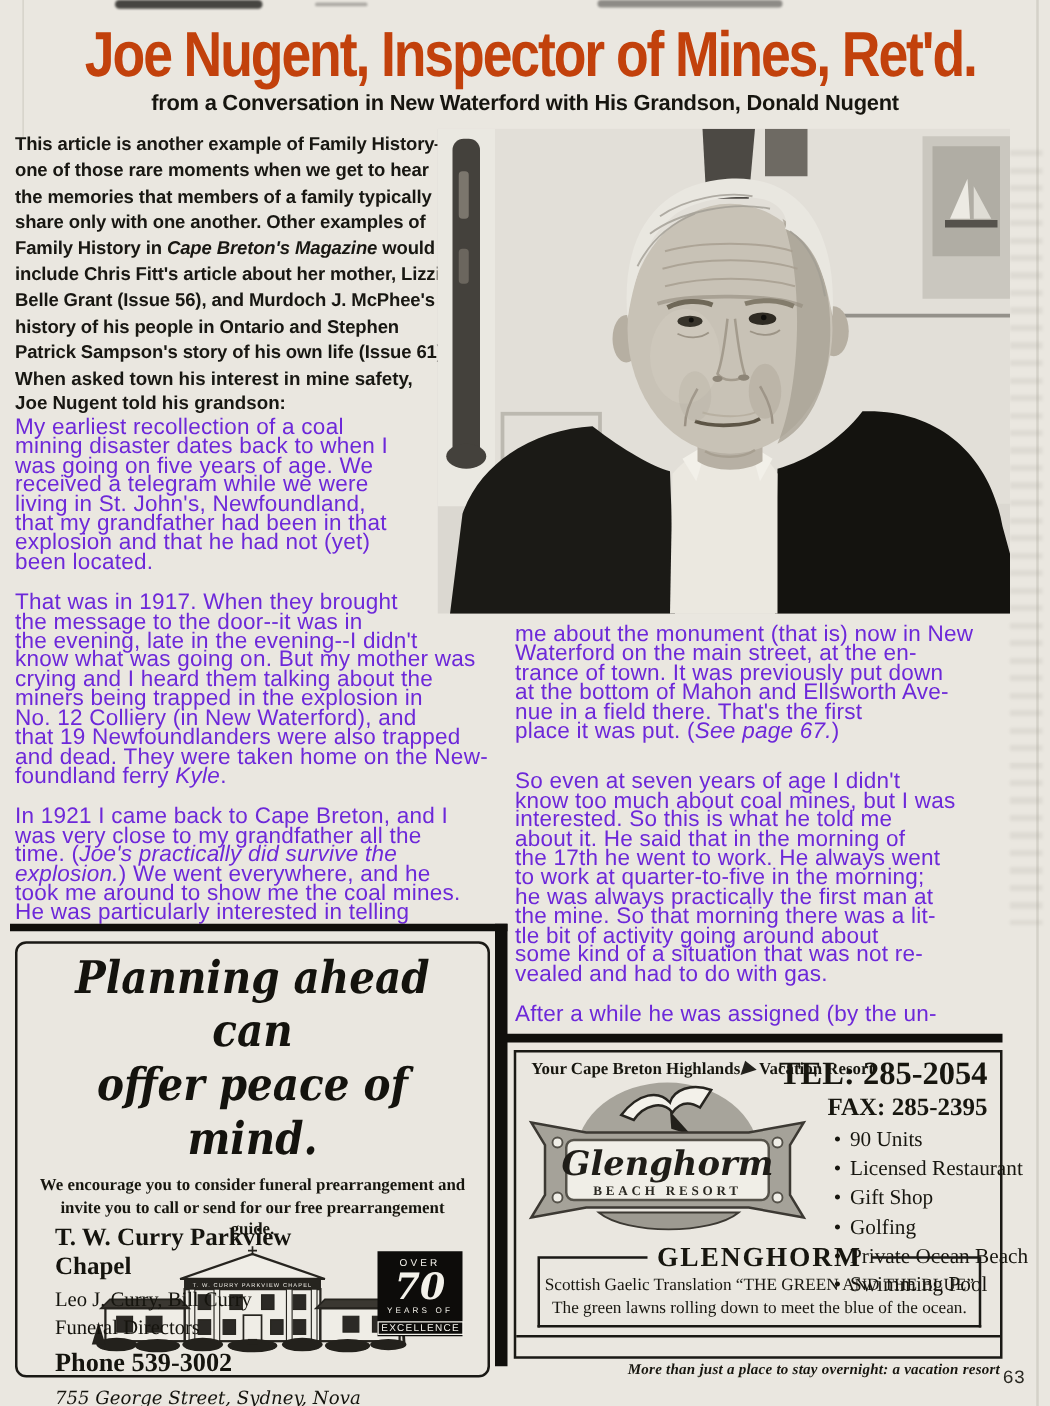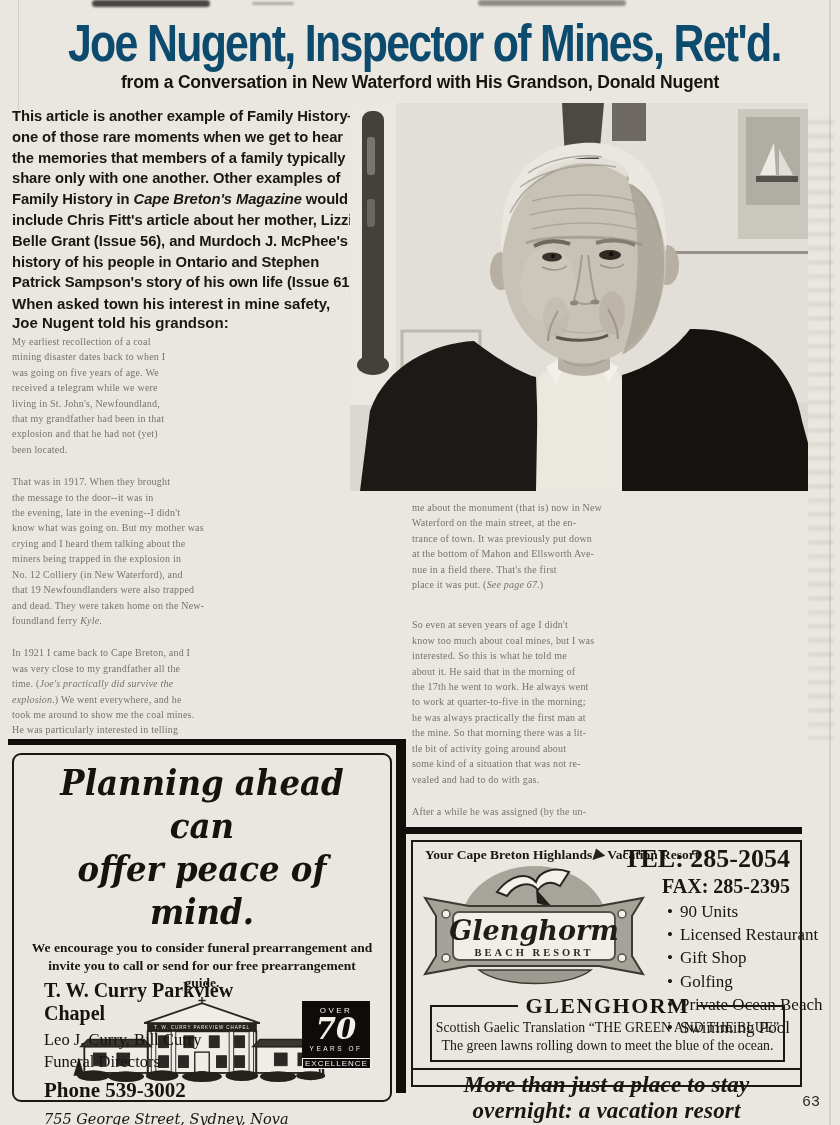--- a/index.html
+++ b/index.html
@@ -5,33 +5,33 @@
   html,body{margin:0;padding:0;background:#b8b4ab;}
   .page{position:relative;width:840px;height:1125px;margin:0 auto;background:#eae7e0;
         overflow:hidden;font-family:"Liberation Sans",sans-serif;color:#1c1b18;}
   
   .smudge{position:absolute;background:#1e1d1a;border-radius:4px;filter:blur(1px);}
   .crease{position:absolute;background:#c7c3b9;}
   .bleed{position:absolute;left:808px;top:120px;width:26px;height:620px;opacity:.13;filter:blur(1.2px);
          background:repeating-linear-gradient(#8d897f 0 5px,transparent 5px 14px);}
   
   .title{position:absolute;top:14px;left:0;width:840px;text-align:center;margin:0;
-         font-size:51px;font-weight:bold;letter-spacing:-2px;white-space:nowrap;color:#0c4a6e;}
+         font-size:51px;font-weight:bold;letter-spacing:-2px;white-space:nowrap;color:#c2410c;}
   .title span{display:inline-block;transform:scaleX(.84);transform-origin:center;}
   .subtitle{position:absolute;top:72px;left:0;width:840px;text-align:center;margin:0;
             font-size:17.5px;font-weight:bold;letter-spacing:-.2px;color:#16150f;}
   
   .intro{position:absolute;left:12px;top:106px;width:352px;font-size:14.8px;line-height:20.8px;
          font-weight:bold;letter-spacing:-.1px;text-align:left;color:#181712;}
   .intro .mag{font-style:italic;}
   .question{position:absolute;left:12px;top:294px;width:360px;font-size:15px;line-height:19px;
             font-weight:bold;white-space:pre-line;color:#181712;}
   
-  .typed{position:absolute;font-family:Liberation Serif, serif;font-size:10px;
-         line-height:15.4px;letter-spacing:.2px;color:#737373;}
+  .typed{position:absolute;font-family:Liberation Sans, sans-serif;font-size:18px;
+         line-height:15.4px;letter-spacing:.2px;color:#6d28d9;}
   .typed p{margin:0 0 17px 0;white-space:pre-line;}
   .typed p.mt-lg{margin-top:25px;}
   .typed i{font-style:italic;}
   .col-left{left:12px;top:334px;width:398px;}
   .col-right{left:412px;top:500px;width:398px;}
   
   .rule{position:absolute;background:#100f0c;}
   
   .photo{position:absolute;left:350px;top:103px;width:458px;height:388px;}
   
@@ -68,22 +68,22 @@
   .r-features{position:absolute;left:242px;top:46px;list-style:none;margin:12px;padding:0;}
   .r-features li{font-size:17px;line-height:23.2px;white-space:nowrap;}
   .blt{margin-right:7px;}
   .r-loc{position:absolute;left:14px;top:133px;font-size:17.5px;font-weight:bold;letter-spacing:.5px;}
   .g-box{position:absolute;left:17px;top:163px;width:355px;height:57px;box-sizing:border-box;
          border:2px solid #1a1915;border-top:none;text-align:center;}
   .g-title-row{display:flex;align-items:center;margin-top:-12px;}
   .g-title-row .ln{flex:1;height:2px;background:#1a1915;}
   .g-title{padding:0 8px;font-size:22px;font-weight:bold;letter-spacing:1.5px;background:transparent;}
   .g-line{font-size:13.8px;line-height:16.5px;margin:1px 0 0 0;}
-  .r-motto{position:absolute;left:0;right:0;top:226px;border-top:2px solid #1a1915;text-align:center;
-           font-size:23px;font-weight:bold;font-style:italic;padding-top:2px;letter-spacing:.2px;}
+  .r-motto{position:absolute;left:0;right:0;top:226px;border-top:2px solid #1a1915;text-align:right;
+           font-size:12px;font-weight:bold;font-style:italic;padding-top:18px;letter-spacing:.2px;}
   .page-number{position:absolute;left:770px;top:1094px;width:50px;text-align:right;
                font-family:"Liberation Mono",monospace;font-size:15px;color:#2a2922;}
 </style>
 </head>
 <body>
 
 <div class="page">
 
   <div class="smudge" style="left:92px;top:0;width:118px;height:7px;opacity:.8;"></div>
   <div class="smudge" style="left:478px;top:0;width:148px;height:6px;opacity:.45;"></div>

